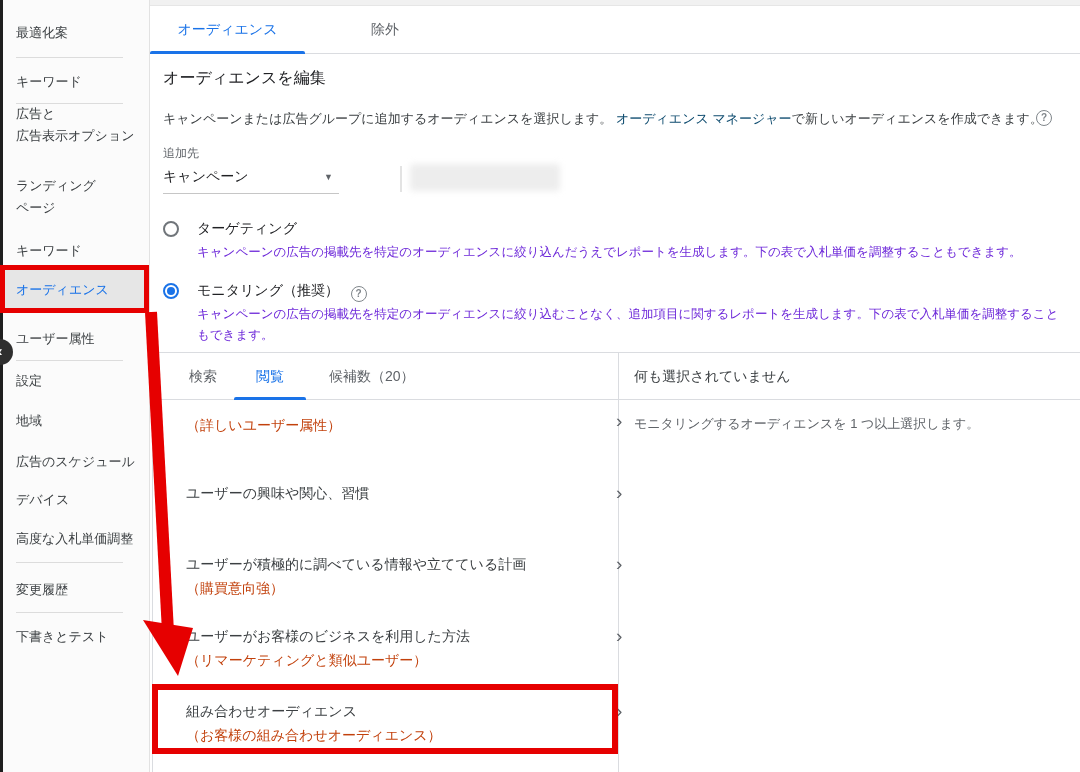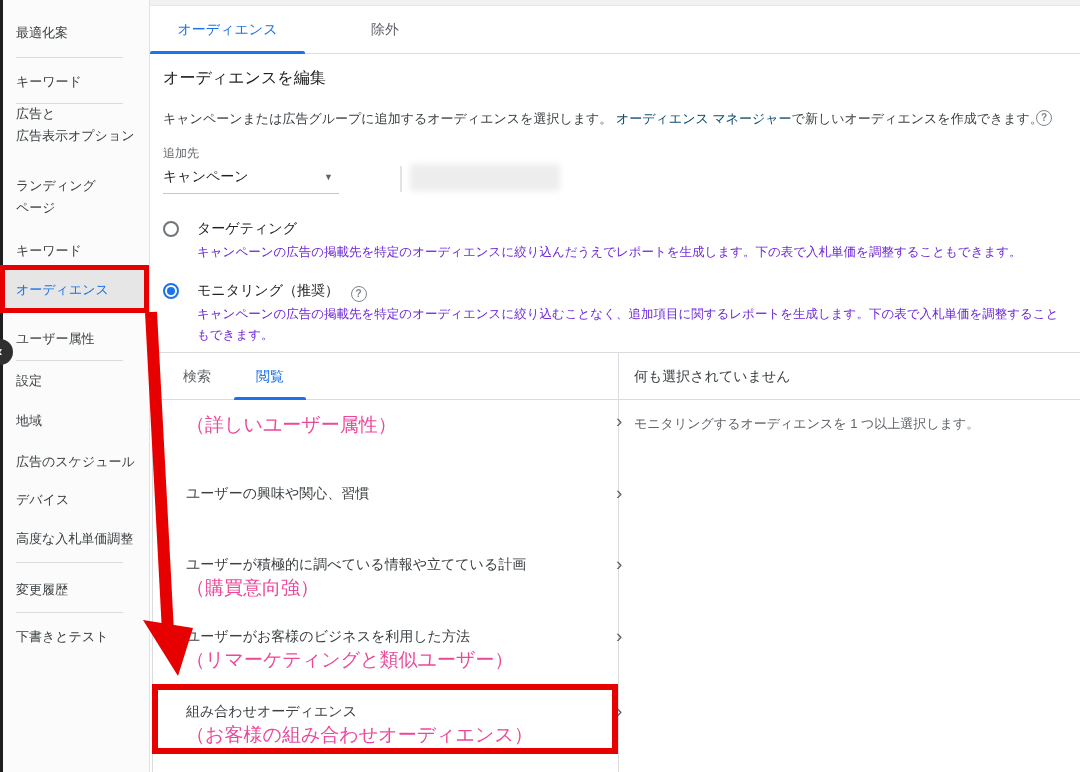--- a/index.html
+++ b/index.html
@@ -56,21 +56,21 @@
   .panel-head{position:absolute;left:0;top:0;right:0;height:46px;border-bottom:1px solid #dadce0}
   .ptab{position:absolute;top:0;height:46px;line-height:46px;font-size:14px;color:#5f6368;cursor:pointer}
   .ptab-active{color:#1a73e8;font-weight:normal}
   .p-underline{position:absolute;left:81px;bottom:-1px;width:72px;height:3px;background:#1a73e8;border-radius:2px 2px 0 0}
   .p-vdiv{position:absolute;left:465px;top:0;width:1px;height:420px;background:#dadce0}
   .sel-head{position:absolute;left:481px;top:0;height:46px;line-height:46px;font-size:14px;color:#3c4043}
   .sel-body{position:absolute;left:481px;top:62px;width:400px;font-size:13px;color:#5f6368}
 
   .l-item{position:absolute;left:33px;width:400px;cursor:pointer}
   .l-title{font-size:14px;color:#3c4043;line-height:20px}
-  .l-sub{font-size:19px;color:#ec4899;line-height:20px;margin-top:4px}
+  .l-sub{font-size:14px;color:#c2410c;line-height:20px;margin-top:4px}
   .l-chev{position:absolute;left:430px;top:0;font-size:19px;color:#5f6368;line-height:20px;cursor:pointer}
 
   
   .anno{z-index:50;pointer-events:none}
   .red-box1{left:0;top:265px;width:149px;height:48px;border:5px solid #e60000;box-sizing:border-box}
   .red-box2{left:152px;top:684px;width:466px;height:70px;border:6px solid #e60000;box-sizing:border-box}
   .arrow-svg{left:0;top:0;width:1080px;height:772px}
 </style>
 </head>
 <body>
@@ -164,22 +164,23 @@
     <i></i>
   </div>
 <div class="abs" style="left:197px;top:282px">
   <span class="r-label">モニタリング（推奨）</span>
   <span class="help" style="margin-left:8px"><span>?</span></span>
 </div>
 <div class="abs r-desc" style="left:197px;top:304px;width:868px">キャンペーンの広告の掲載先を特定のオーディエンスに絞り込むことなく、追加項目に関するレポートを生成します。下の表で入札単価を調整することもできます。</div>
 
 <div class="abs panel">
   <div class="panel-head">
-    <div class="ptab" style="left:30px"><span>検索</span></div>
+    <div class="ptab" style="left:36px"><span>検索</span></div>
     <div class="ptab ptab-active" style="left:103px"><span>閲覧</span></div>
+    <div class="ptab" style="left:176px"><span>候補数（20）</span></div>
     <div class="p-underline"></div>
     <div class="sel-head">何も選択されていません</div>
   </div>
 
   <div class="p-vdiv"></div>
   <div class="sel-body">モニタリングするオーディエンスを 1 つ以上選択します。</div>
 
   <div class="l-item" style="top:58px">
     <div class="l-sub">（詳しいユーザー属性）</div>
     <div class="l-chev"><span>›</span></div>

